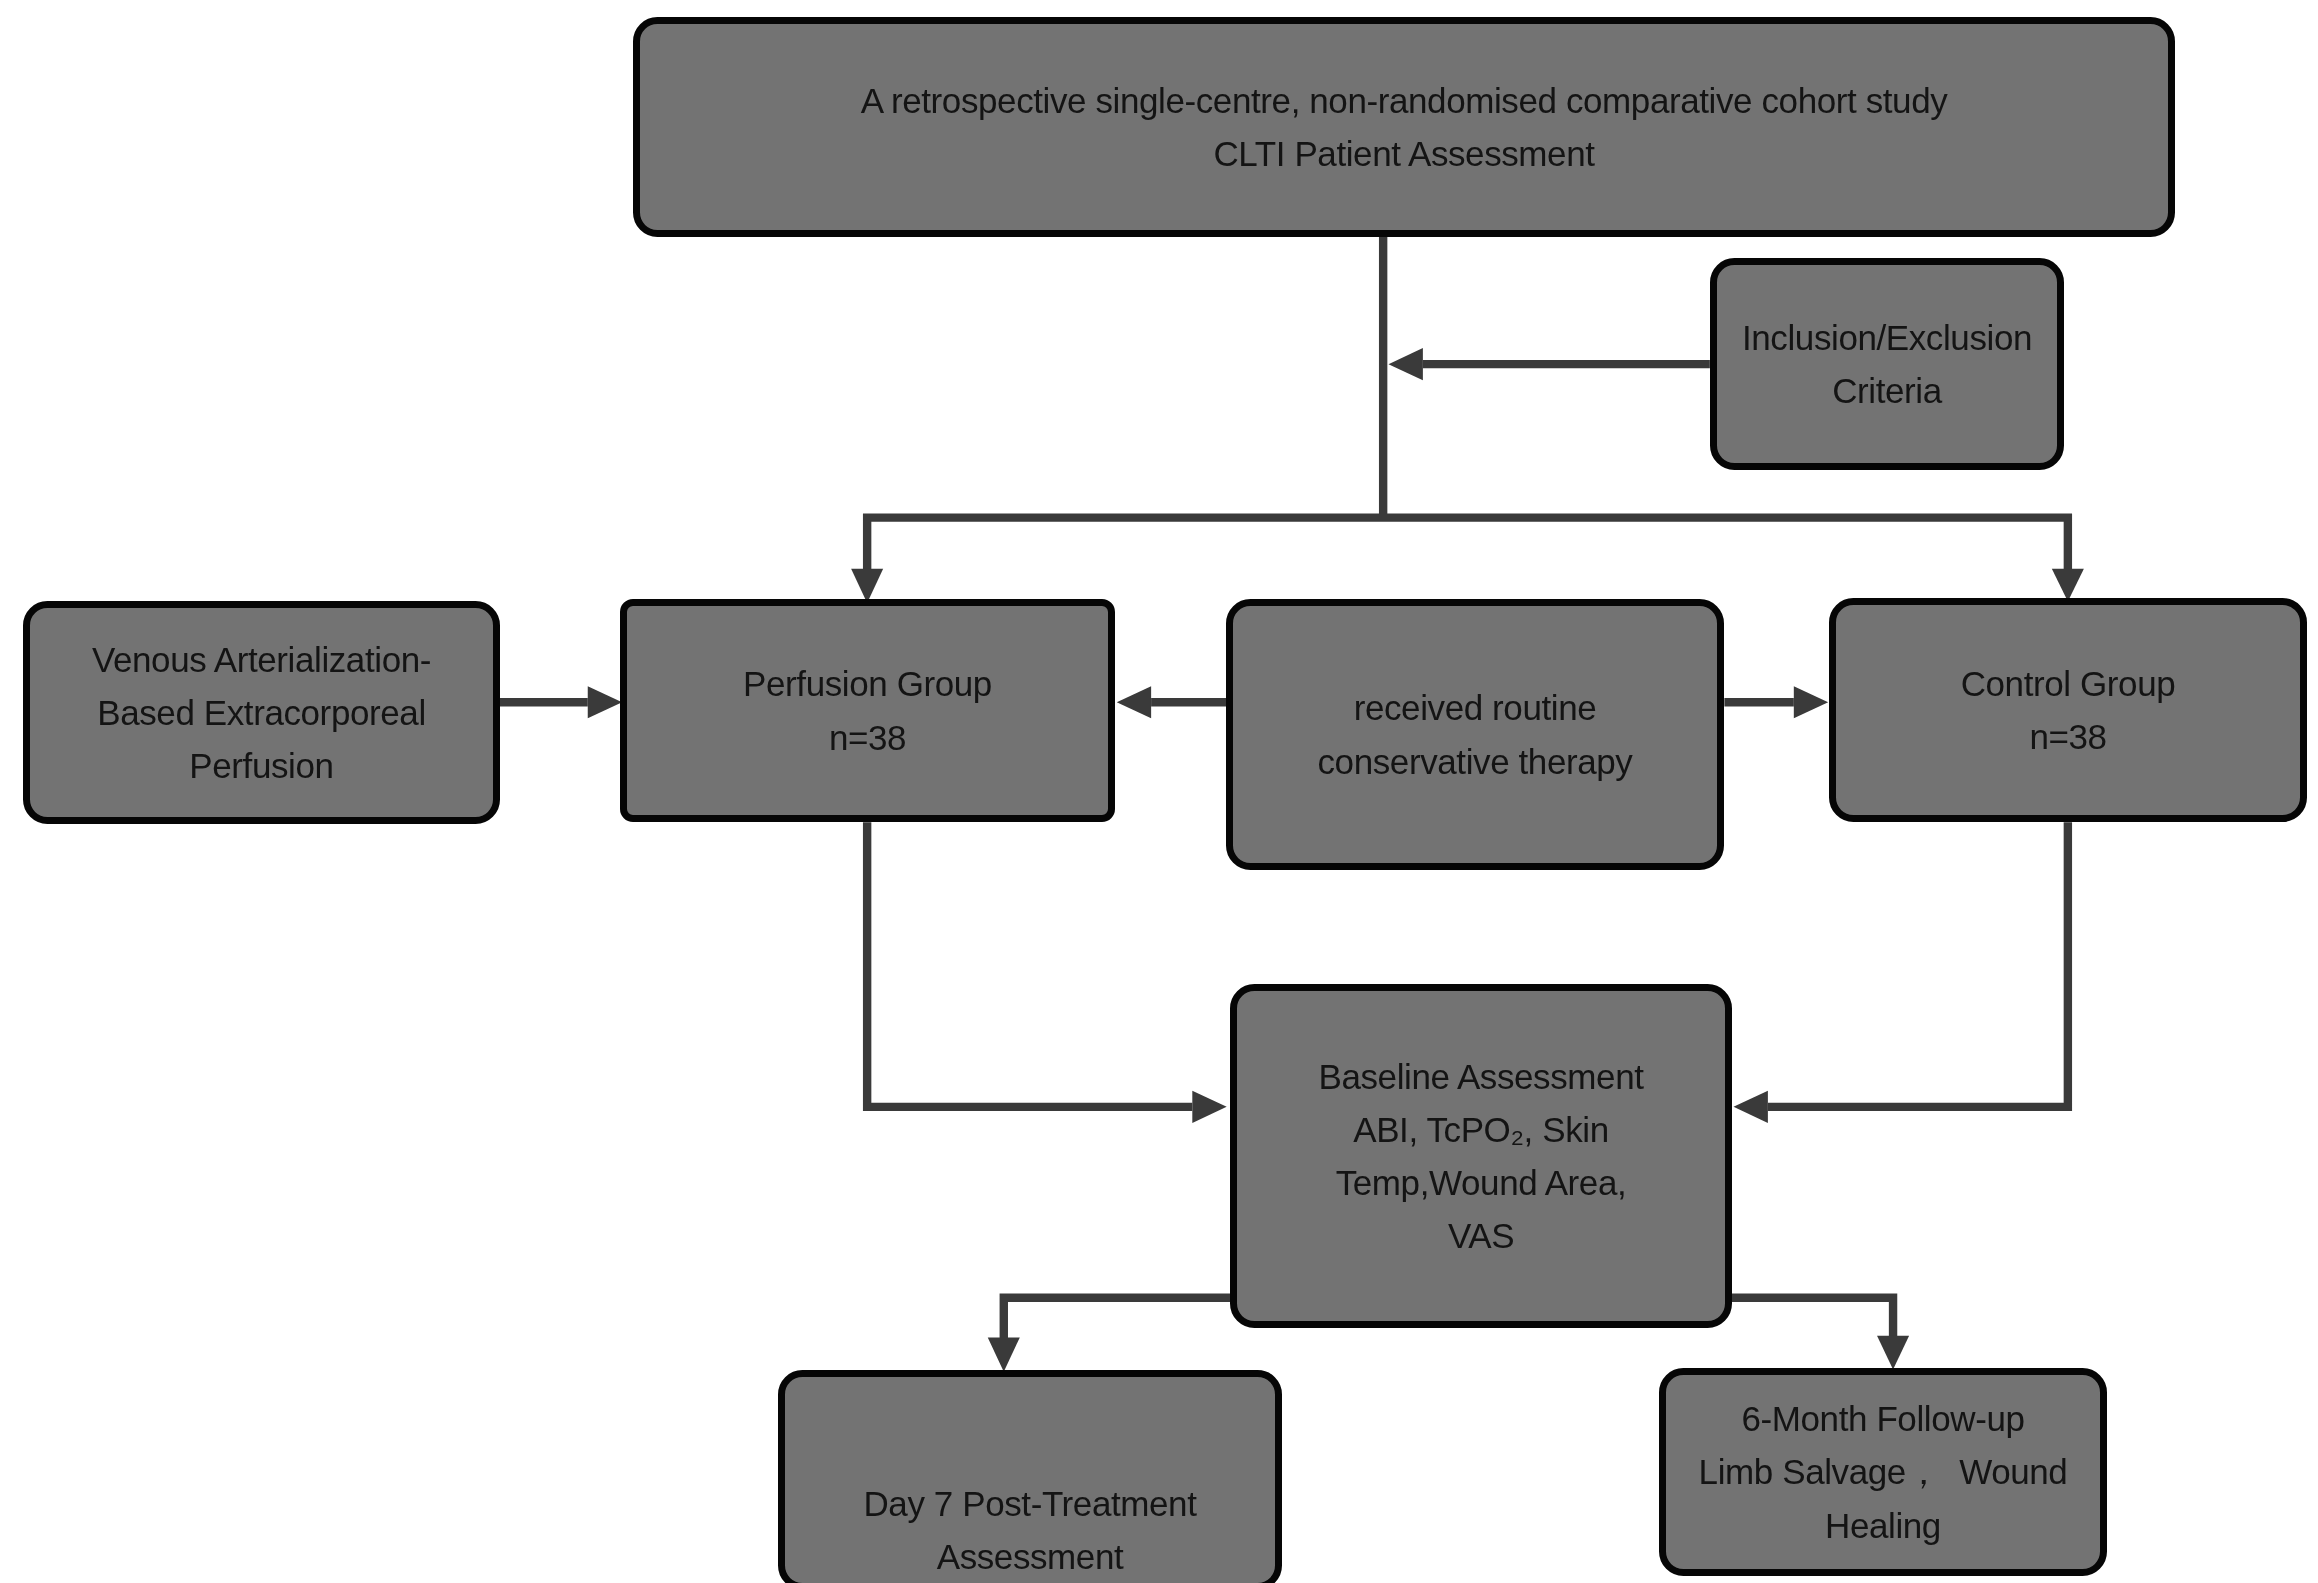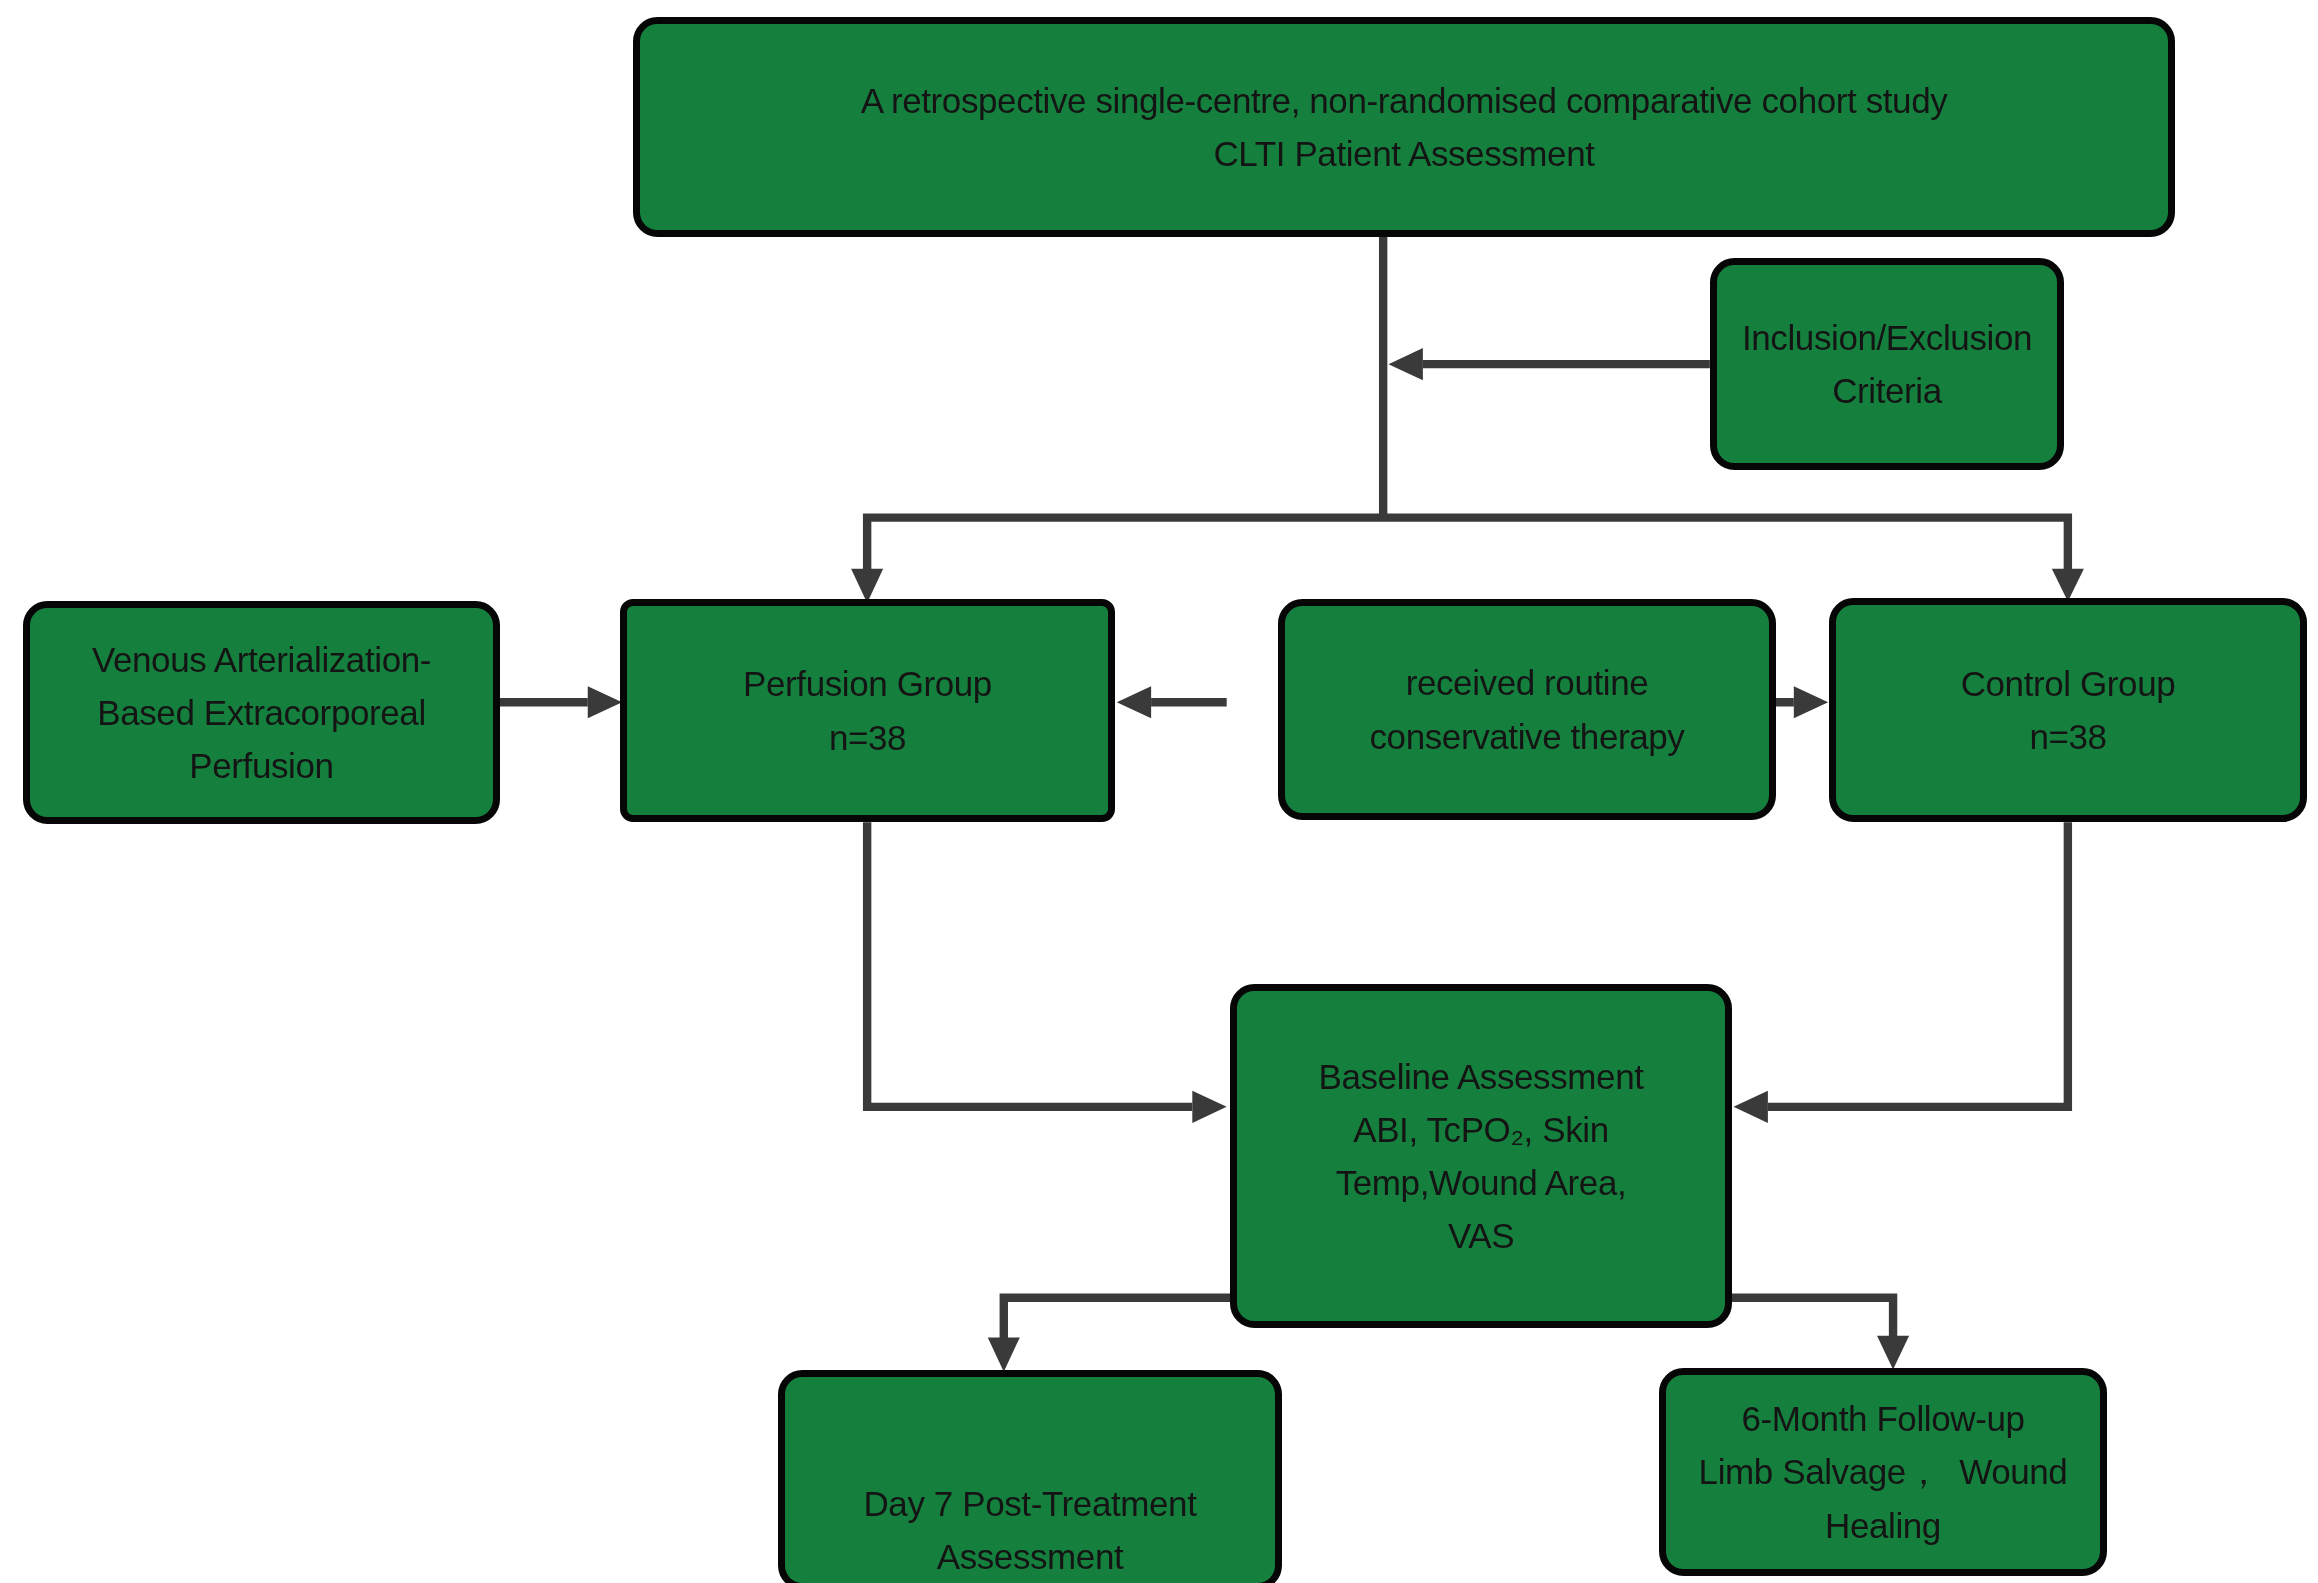--- a/index.html
+++ b/index.html
@@ -12,21 +12,21 @@
     width: 2319px;
     height: 1584px;
     background: #ffffff;
     overflow: hidden;
     font-family: "Liberation Sans", "DejaVu Sans", sans-serif;
     color: #141414;
   }
   .fbox {
     position: absolute;
     box-sizing: border-box;
-    background: #15803d;
+    background: #737373;
     border: 7.6px solid #060606;
     border-radius: 24.4px;
     display: flex;
     flex-direction: column;
     align-items: center;
     justify-content: center;
     text-align: center;
     font-size: 35px;
     line-height: 1.52;
     letter-spacing: -0.4px;
@@ -46,21 +46,21 @@
   #connector-layer path {
     fill: none;
     stroke-width: 11px;
     stroke-linejoin: miter;
   }
   
   #box-study-title          { left: 633px;  top: 17px;   width: 1542px; height: 220px; }
   #box-inclusion-exclusion  { left: 1710px; top: 258px;  width: 354px;  height: 212px; }
   #box-venous-arterialization { left: 23px; top: 601px;  width: 477px;  height: 223px; align-items: center; }
   #box-perfusion-group      { left: 620px;  top: 599px;  width: 495px;  height: 223px; border-radius: 13px; }
-  #box-routine-therapy      { left: 1278px; top: 599px;  width: 498px;  height: 221px; }
+  #box-routine-therapy      { left: 1226px; top: 599px;  width: 498px;  height: 271px; }
   #box-control-group        { left: 1829px; top: 598px;  width: 478px;  height: 224px; }
   #box-baseline-assessment  { left: 1230px; top: 984px; width: 502px;  height: 344px; }
   #box-day7-assessment      { left: 778px; top: 1370px; width: 504px;  height: 220px; justify-content: flex-end; }
   #box-6month-followup      { left: 1659px; top: 1368px; width: 448px;  height: 208px; }
 </style>
 </head>
 <body>
 
 <div id="canvas">
 

